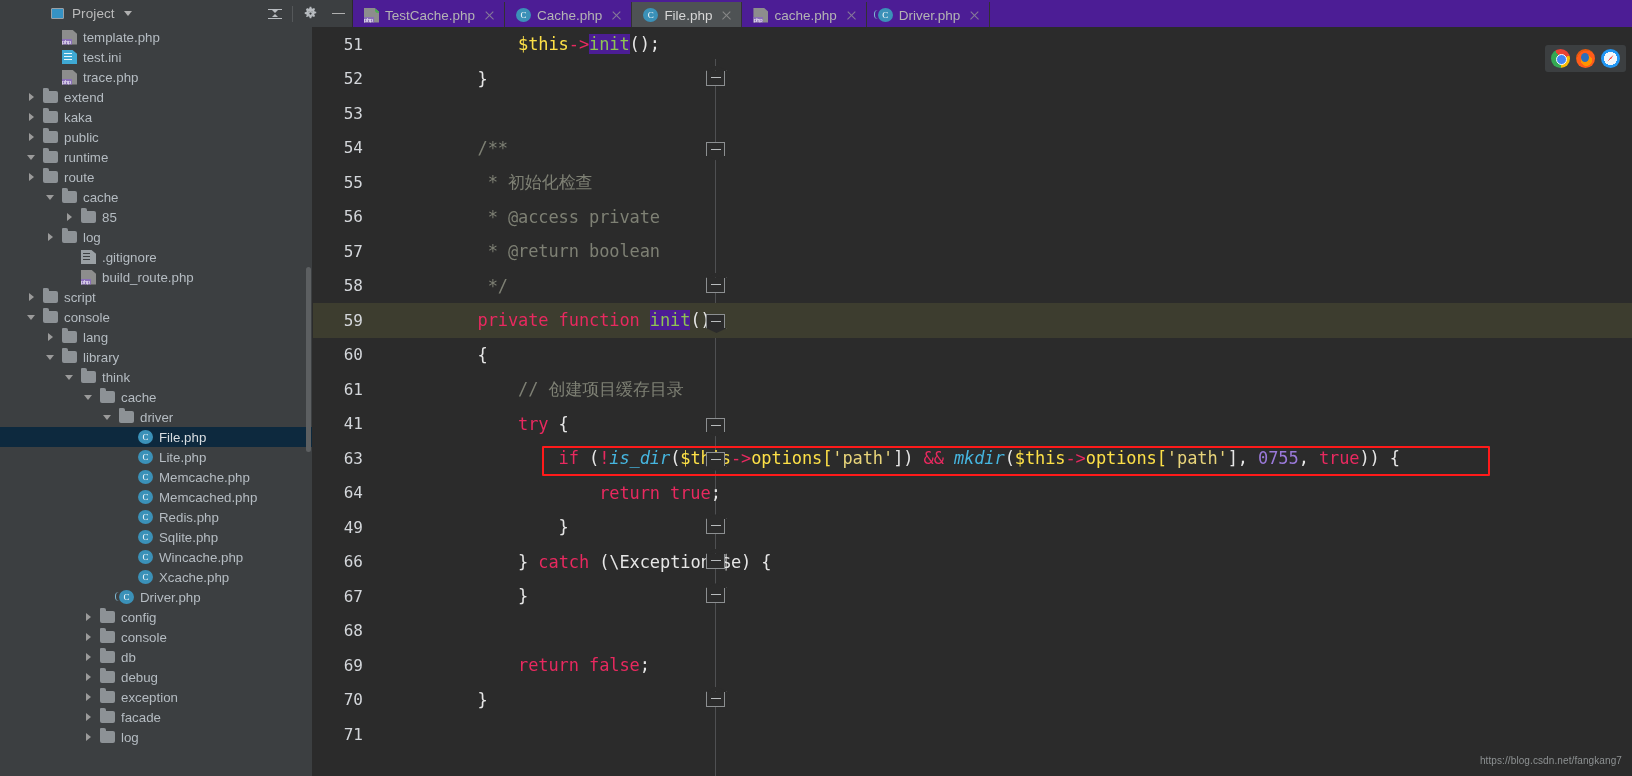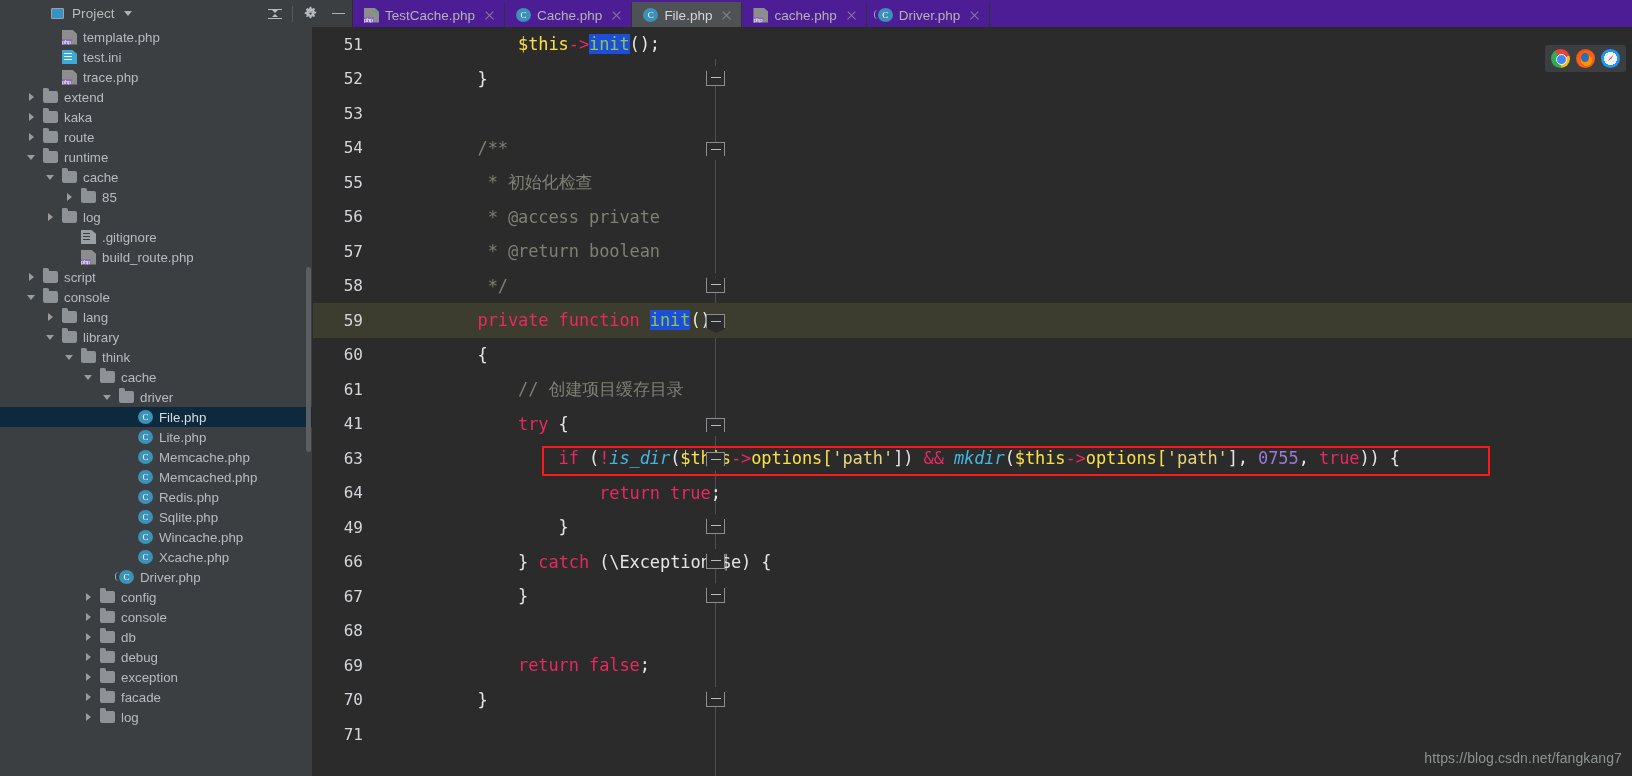--- a/index.html
+++ b/index.html
@@ -206,21 +206,21 @@
   }
   .foldmark.endUp { border-top: none; }
   .kwm  { color: #e8295f; }   
   .fnb  { color: #46b6e0; font-style: italic; }  
   .var  { color: #fde047; }
   .arr  { color: #e8295f; }
   .str  { color: #e8d47a; }
   .num  { color: #9a79d9; }
   .cmt  { color: #7e8074; }
   .op   { color: #e6e6e6; }
-  .sel-ident { background: #1d4ed8; color: #8ec552; }
+  .sel-ident { background: #4c1d95; color: #8ec552; }
 
   
   .redbox {
     position: absolute; border: 2.5px solid #ff1a1a; pointer-events: none;
     border-radius: 1px;
   }
 
   
   .browsers {
     position: absolute; right: 6px; top: 18px;
@@ -247,21 +247,21 @@
   }
   .bico.safari::after {
     content: ""; position: absolute; left: 4.5px; top: 4.5px; width: 10px; height: 10px;
     background: linear-gradient(135deg, #ff3b30 0 50%, #ffffff 50% 100%);
     clip-path: polygon(80% 15%, 55% 55%, 20% 85%, 45% 45%);
   }
 
   
   .watermark {
     position: absolute; right: 10px; bottom: 10px;
-    color: #8d9192; font-size: 14px; letter-spacing: .1px;
+    color: #8d9192; font-size: 10px; letter-spacing: .1px;
     font-family: "Liberation Sans", sans-serif;
   }
   
   .ed-scroll { position: absolute; right: 0; top: 0; bottom: 0; width: 12px; }
 </style>
 </head>
 <body>
 
 <div id="app">
 
@@ -354,27 +354,33 @@
         <div class="row">
           <span style="flex: 0 0 27px;"></span>
           <span class="arrow right"></span>
           <span class="ico ico-folder" style="margin-left: 5px;"></span>
           <span class="lbl">kaka</span>
         </div>
         <div class="row">
           <span style="flex: 0 0 27px;"></span>
           <span class="arrow right"></span>
           <span class="ico ico-folder" style="margin-left: 5px;"></span>
-          <span class="lbl">route</span>
+          <span class="lbl">public</span>
         </div>
         <div class="row">
           <span style="flex: 0 0 27px;"></span>
           <span class="arrow down"></span>
           <span class="ico ico-folder" style="margin-left: 5px;"></span>
           <span class="lbl">runtime</span>
+        </div>
+        <div class="row">
+          <span style="flex: 0 0 27px;"></span>
+          <span class="arrow right"></span>
+          <span class="ico ico-folder" style="margin-left: 5px;"></span>
+          <span class="lbl">route</span>
         </div>
         <div class="row">
           <span style="flex: 0 0 46px;"></span>
           <span class="arrow down"></span>
           <span class="ico ico-folder" style="margin-left: 5px;"></span>
           <span class="lbl">cache</span>
         </div>
         <div class="row">
           <span style="flex: 0 0 65px;"></span>
           <span class="arrow right"></span>

